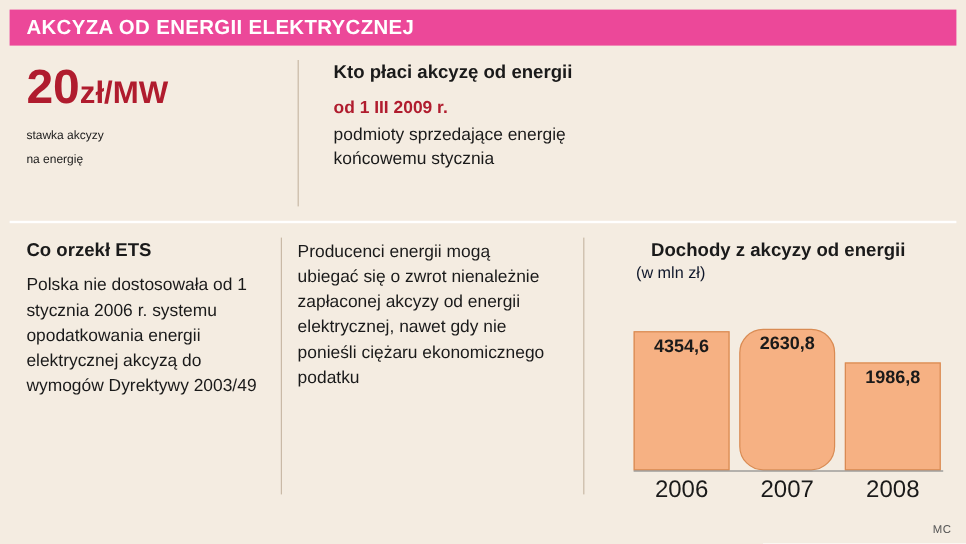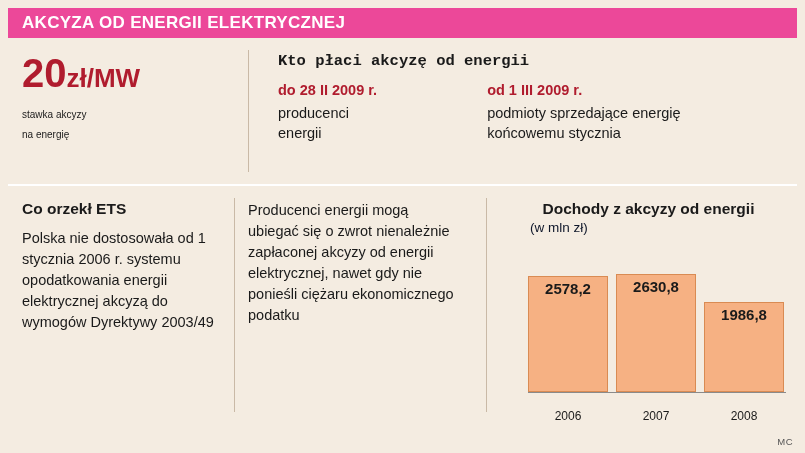--- a/index.html
+++ b/index.html
@@ -81,21 +81,20 @@
     position: absolute;
     left: 270px;
     top: 8px;
     width: 500px;
   }
   .who-pays-title {
     color: #1a1a1a;
     font-size: 15.5px;
     font-weight: bold;
     margin-bottom: 12px;
-    font-family: Liberation Mono, monospace;
   }
   .who-cols {
     display: flex;
   }
   .who-col {
     width: 205px;
     padding-right: 12px;
   }
   .who-col.wide {
     width: 290px;
@@ -190,24 +189,24 @@
     top: 3px;
     left: 0;
     width: 100%;
     text-align: center;
     font-size: 15px;
     font-weight: bold;
     color: #1a1a1a;
   }
   .tick {
     position: absolute;
-    top: 16px;
+    top: 4px;
     width: 80px;
     text-align: center;
-    font-size: 12px;
+    font-size: 20px;
     color: #1a1a1a;
   }
   .xaxis {
     position: relative;
     height: 24px;
     width: 285px;
   }
 
   .credit {
     position: absolute;
@@ -236,27 +235,20 @@
         <div>stawka akcyzy</div>
         <div>na energię</div>
       </div>
     </div>
 
     <div class="vdiv" style="left:240px; top:6px; height:122px;"></div>
 
     <div class="who-pays">
       <div class="who-pays-title">Kto płaci akcyzę od energii</div>
       <div class="who-cols">
-        <div class="who-col">
-          <div class="who-head">do 28 II 2009 r.</div>
-          <div class="who-text">
-            <div>producenci</div>
-            <div>energii</div>
-          </div>
-        </div>
         <div class="who-col wide">
           <div class="who-head">od 1 III 2009 r.</div>
           <div class="who-text">
             <div>podmioty sprzedające energię</div>
             <div>końcowemu stycznia</div>
           </div>
         </div>
       </div>
     </div>
   </div>
@@ -277,23 +269,23 @@
     </div>
 
     <div class="vdiv" style="left:478px; top:6px; height:214px;"></div>
 
     <div class="chart-block">
       <div class="chart-title">Dochody z akcyzy od energii</div>
       <div class="chart-sub">(w mln zł)</div>
 
       <div class="plot">
         <div class="bar" style="left:22px; height:116px;">
-          <div class="bar-label">2578,2</div>
+          <div class="bar-label">4354,6</div>
         </div>
-        <div class="bar" style="left:110px; height:118px;">
+        <div class="bar" style="left:110px; height:118px;border-radius:20px;">
           <div class="bar-label">2630,8</div>
         </div>
         <div class="bar" style="left:198px; height:90px;">
           <div class="bar-label">1986,8</div>
         </div>
         <div class="axis-line"></div>
       </div>
 
       <div class="xaxis">
         <div class="tick" style="left:22px;">2006</div>

